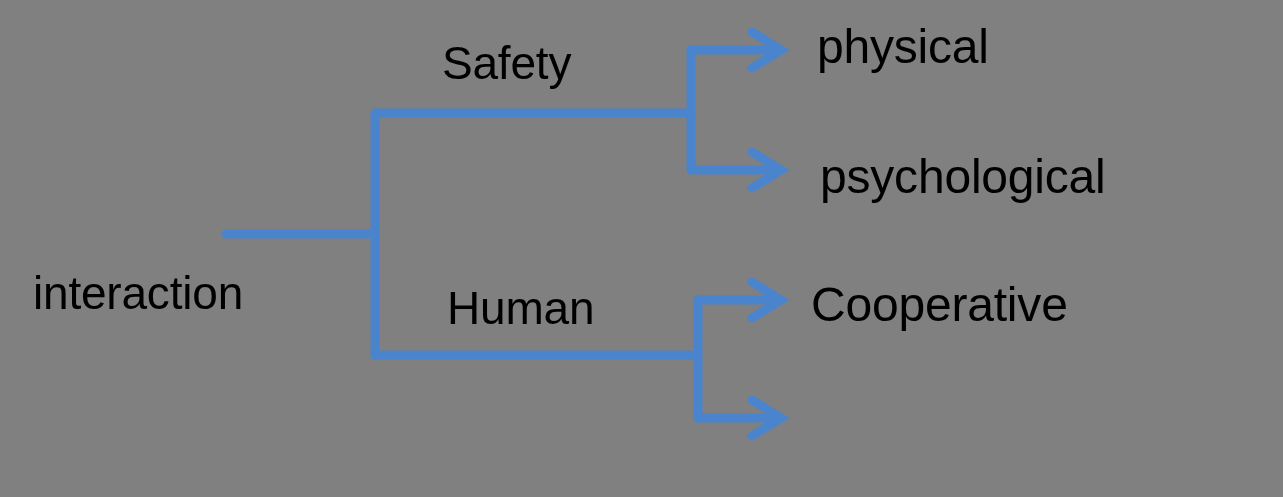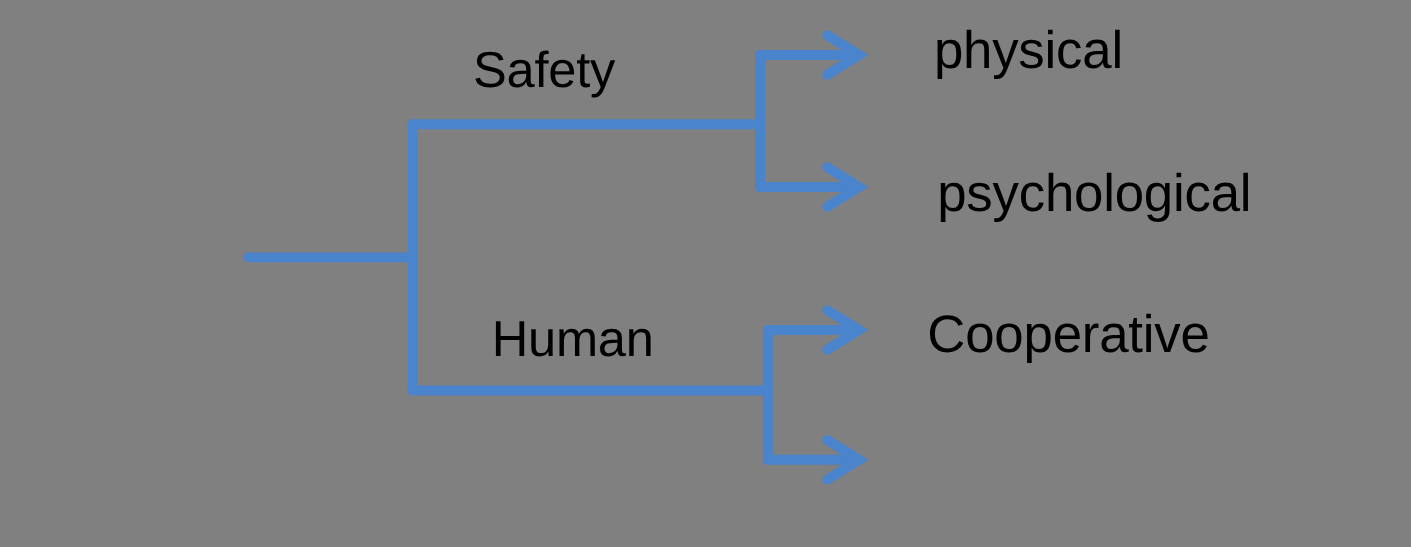--- a/index.html
+++ b/index.html
@@ -34,23 +34,22 @@
   .root-node {
     left: 33px;
     top: 174px;
     font-size: 46px;
   }
   .branch-label {
     font-size: 46px;
   }
   .leaf-label {
     font-size: 48px;
-    margin-left: 32px;
   }
-  #lbl-safety   { left: 430px; top: 40px; }
+  #lbl-safety   { left: 442px; top: 40px; }
   #lbl-ethics   { left: 447px; top: 285px; }
   #lbl-physical     { left: 817px; top: 22px; }
   #lbl-psychological{ left: 820px; top: 152px; }
   #lbl-cooperative  { left: 811px; top: 280px; }
   #lbl-noncooperative { left: 811px; top: 399px; }
 </style>
 </head>
 <body>
 
 <div id="canvas">
@@ -76,20 +75,21 @@
       <path d="M 698 418 L 770 418"></path>
 
       <path d="M 752 32  L 781 50  L 752 68"></path>
       <path d="M 752 152 L 781 170 L 752 188"></path>
       <path d="M 752 282 L 781 300 L 752 318"></path>
       <path d="M 752 400 L 781 418 L 752 436"></path>
     </g>
   </svg>
 
   <div class="node root-node">
+    <div>interaction</div>
   </div>
 
   <div class="node branch-label" id="lbl-safety">Safety</div>
 
   <div class="node branch-label" id="lbl-ethics">Human</div>
 
   <div class="node leaf-label" id="lbl-physical">physical</div>
 
   <div class="node leaf-label" id="lbl-psychological">psychological</div>
 

